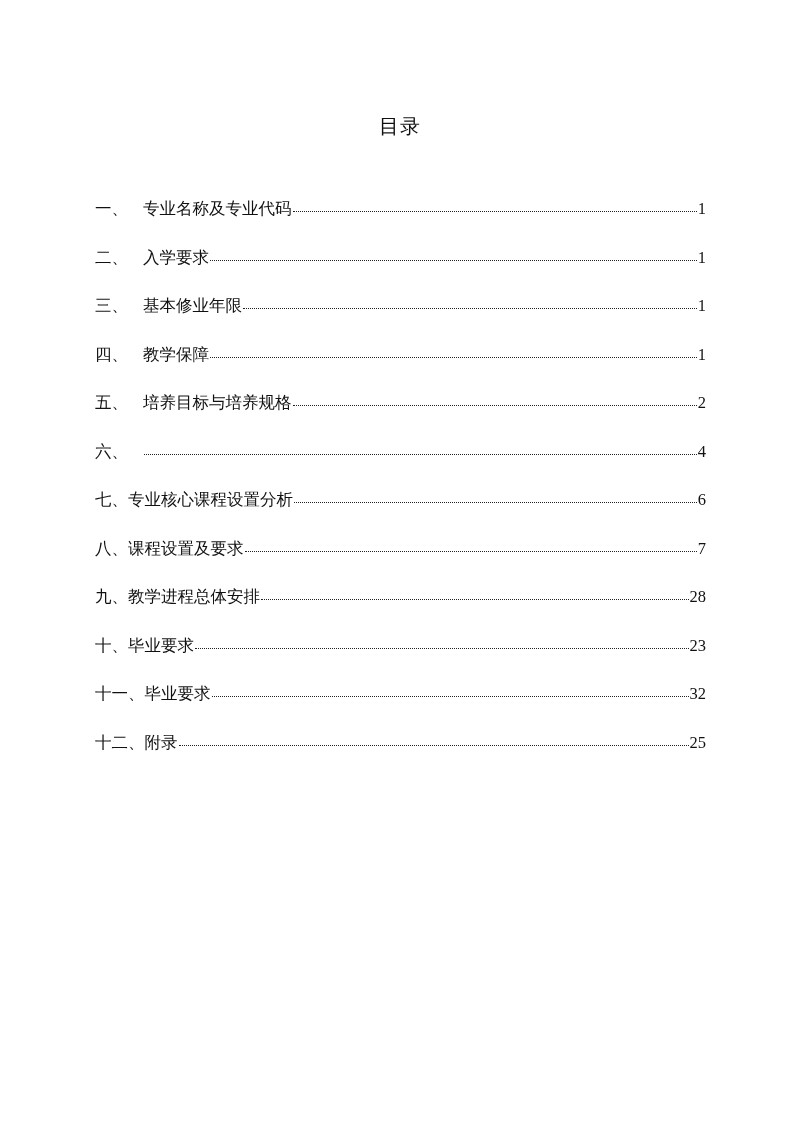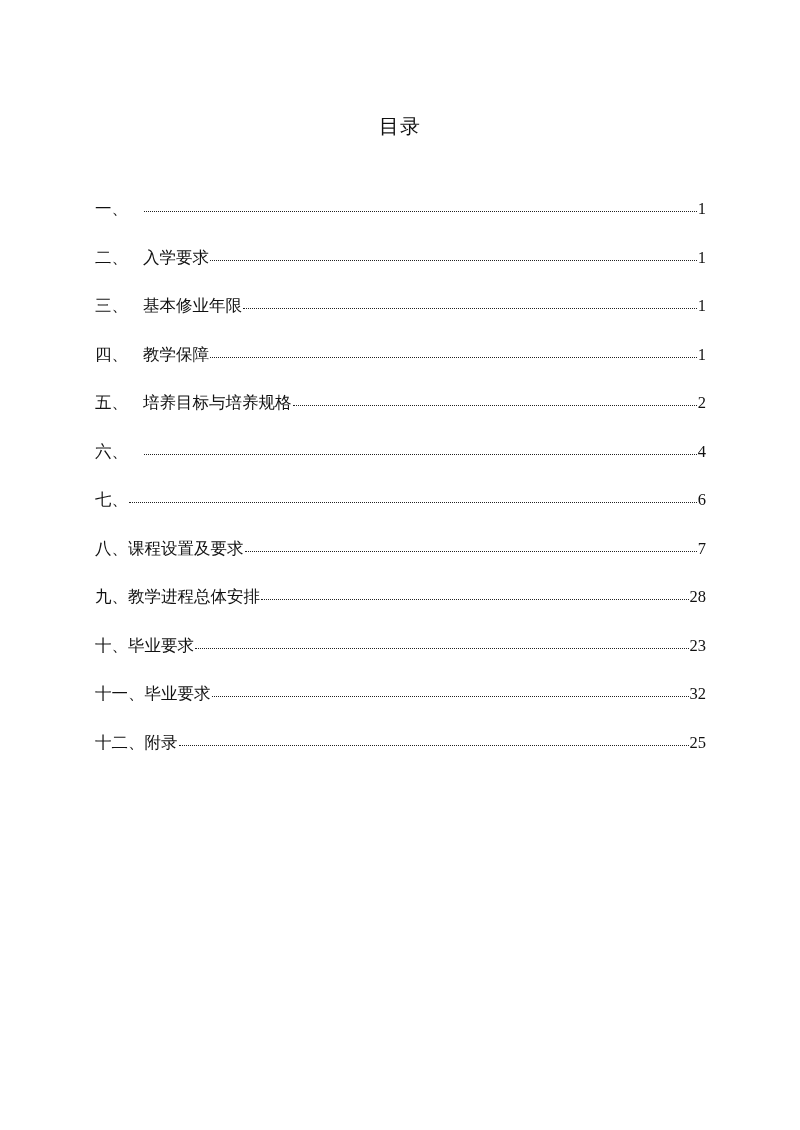--- a/index.html
+++ b/index.html
@@ -81,20 +81,21 @@
   </style>
 </head>
 <body>
 
 <div class="page">
   <div class="toc-title">目录</div>
 
   <ul class="toc-list">
     <li class="toc-entry">
       <span class="toc-num spaced">一、</span>
+      <span class="toc-text">专业名称及专业代码</span>
       <span class="toc-leader"></span>
       <span class="toc-page">1</span>
     </li>
     <li class="toc-entry">
       <span class="toc-num spaced">二、</span>
       <span class="toc-text">入学要求</span>
       <span class="toc-leader"></span>
       <span class="toc-page">1</span>
     </li>
     <li class="toc-entry">
@@ -115,20 +116,21 @@
       <span class="toc-leader"></span>
       <span class="toc-page">2</span>
     </li>
     <li class="toc-entry">
       <span class="toc-num spaced">六、</span>
       <span class="toc-leader"></span>
       <span class="toc-page">4</span>
     </li>
     <li class="toc-entry">
       <span class="toc-num">七、</span>
+      <span class="toc-text">专业核心课程设置分析</span>
       <span class="toc-leader"></span>
       <span class="toc-page">6</span>
     </li>
     <li class="toc-entry">
       <span class="toc-num">八、</span>
       <span class="toc-text">课程设置及要求</span>
       <span class="toc-leader"></span>
       <span class="toc-page">7</span>
     </li>
     <li class="toc-entry">

